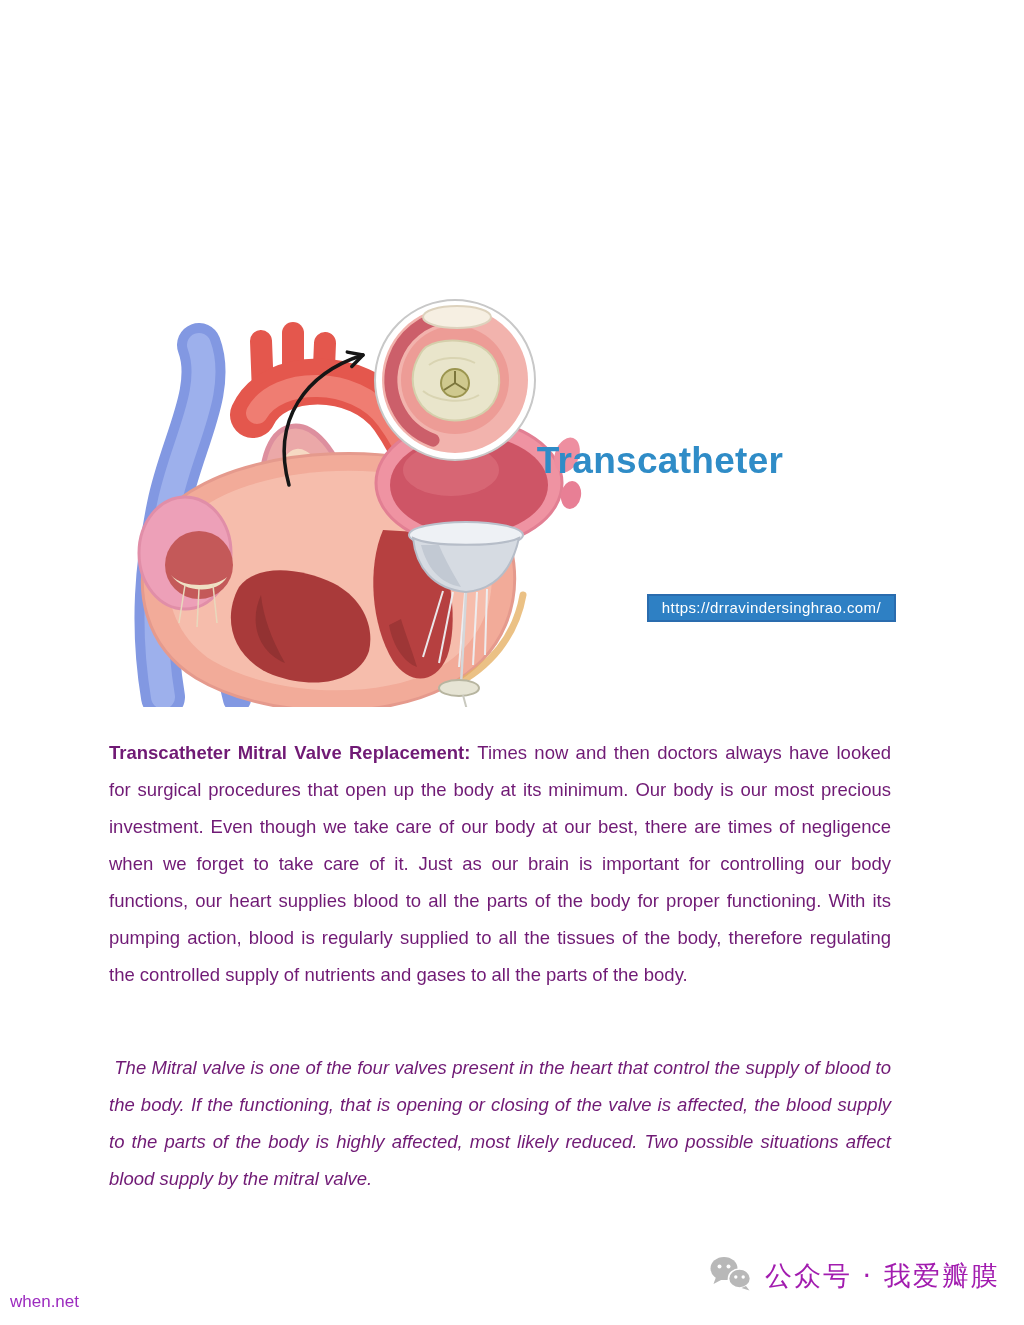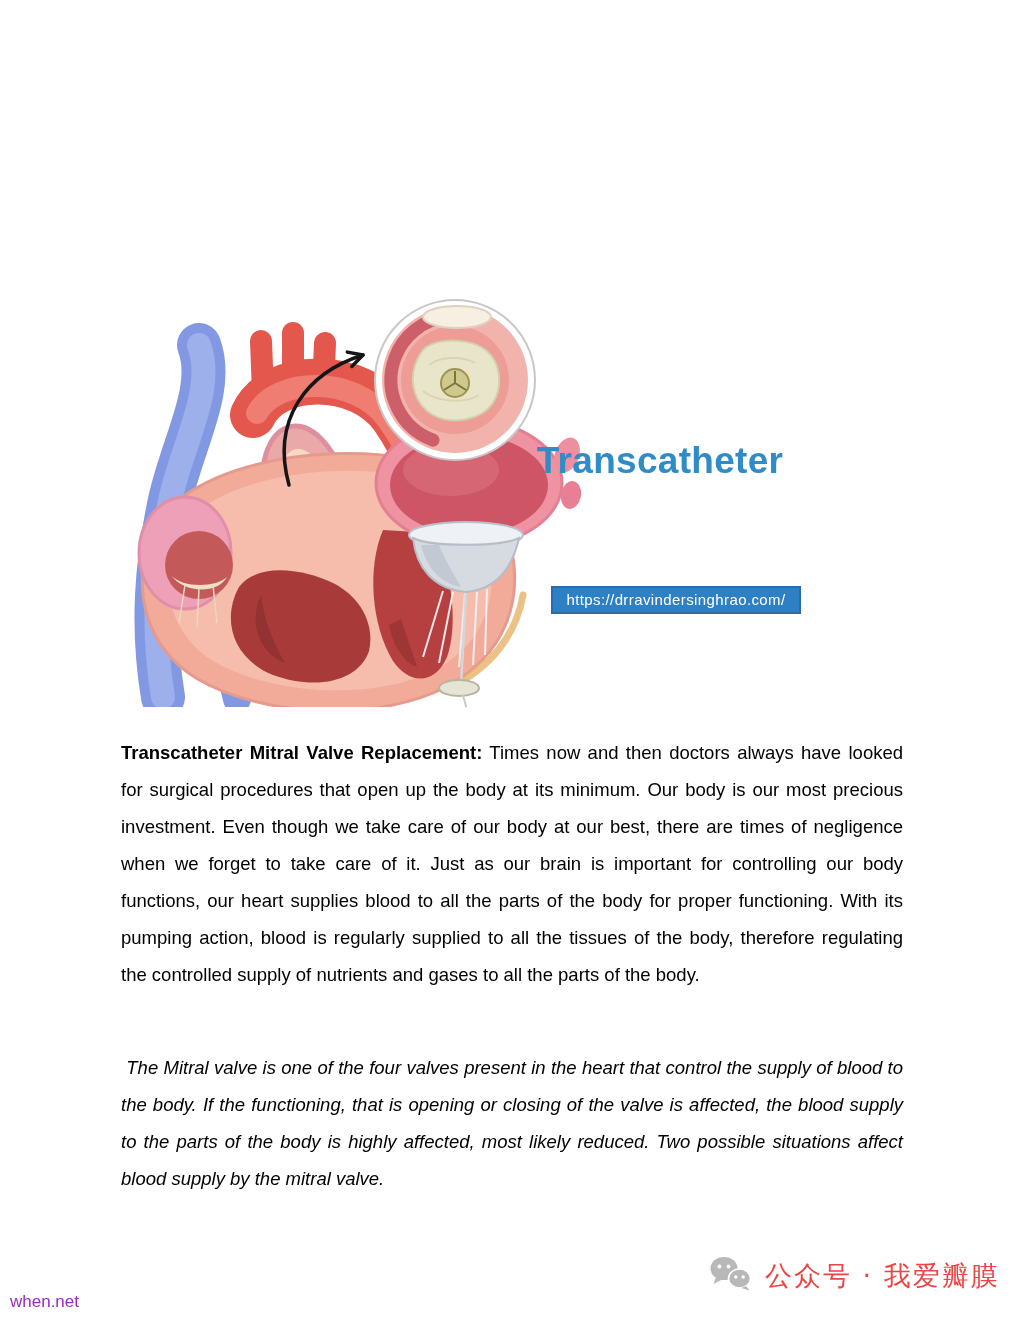--- a/index.html
+++ b/index.html
@@ -50,52 +50,52 @@
     position: absolute;
     left: 335px; top: 252px; width: 440px;
     text-align: center;
     font-weight: 700;
     font-size: 24px;
     color: #a35560;
     letter-spacing: 0.3px;
   }
   .hero-badge-row {
     position: absolute;
-    left: 335px; top: 291px; width: 440px;
-    display: flex; justify-content: center;
+    left: 335px; top: 299px; width: 440px;
+    display: flex; justify-content: flex-end;
   }
   .hero-badge {
     background: #2e80c4;
     border: 2px solid #2a6cae;
     color: #ffffff;
     font-size: 15px;
     padding: 3px 13px 4px 13px;
     letter-spacing: 0.4px;
   }
 
   
   .para {
     position: absolute;
-    left: 121px;
+    left: 109px;
     width: 782px;
     font-size: 18.5px;
     line-height: 37px;
     text-align: justify;
-    color: #000000;
+    color: #701a75;
   }
   .para-1 { top: 734px; }
   .para-2 { top: 1049px; font-style: italic; }
   .para .lead { font-weight: 700; }
 
   
   .wechat-watermark {
     position: absolute;
     left: 710px; top: 1256px;
     display: flex; align-items: center; gap: 13px;
-    color: #ef4444;
+    color: #a21caf;
   }
   .wechat-watermark .wm-text {
     font-size: 27px;
     letter-spacing: 2px;
     font-family: "DejaVu Sans", "Liberation Sans", sans-serif;
   }
   .site-link {
     position: absolute;
     left: 10px; top: 1292px;
     font-size: 17px;

